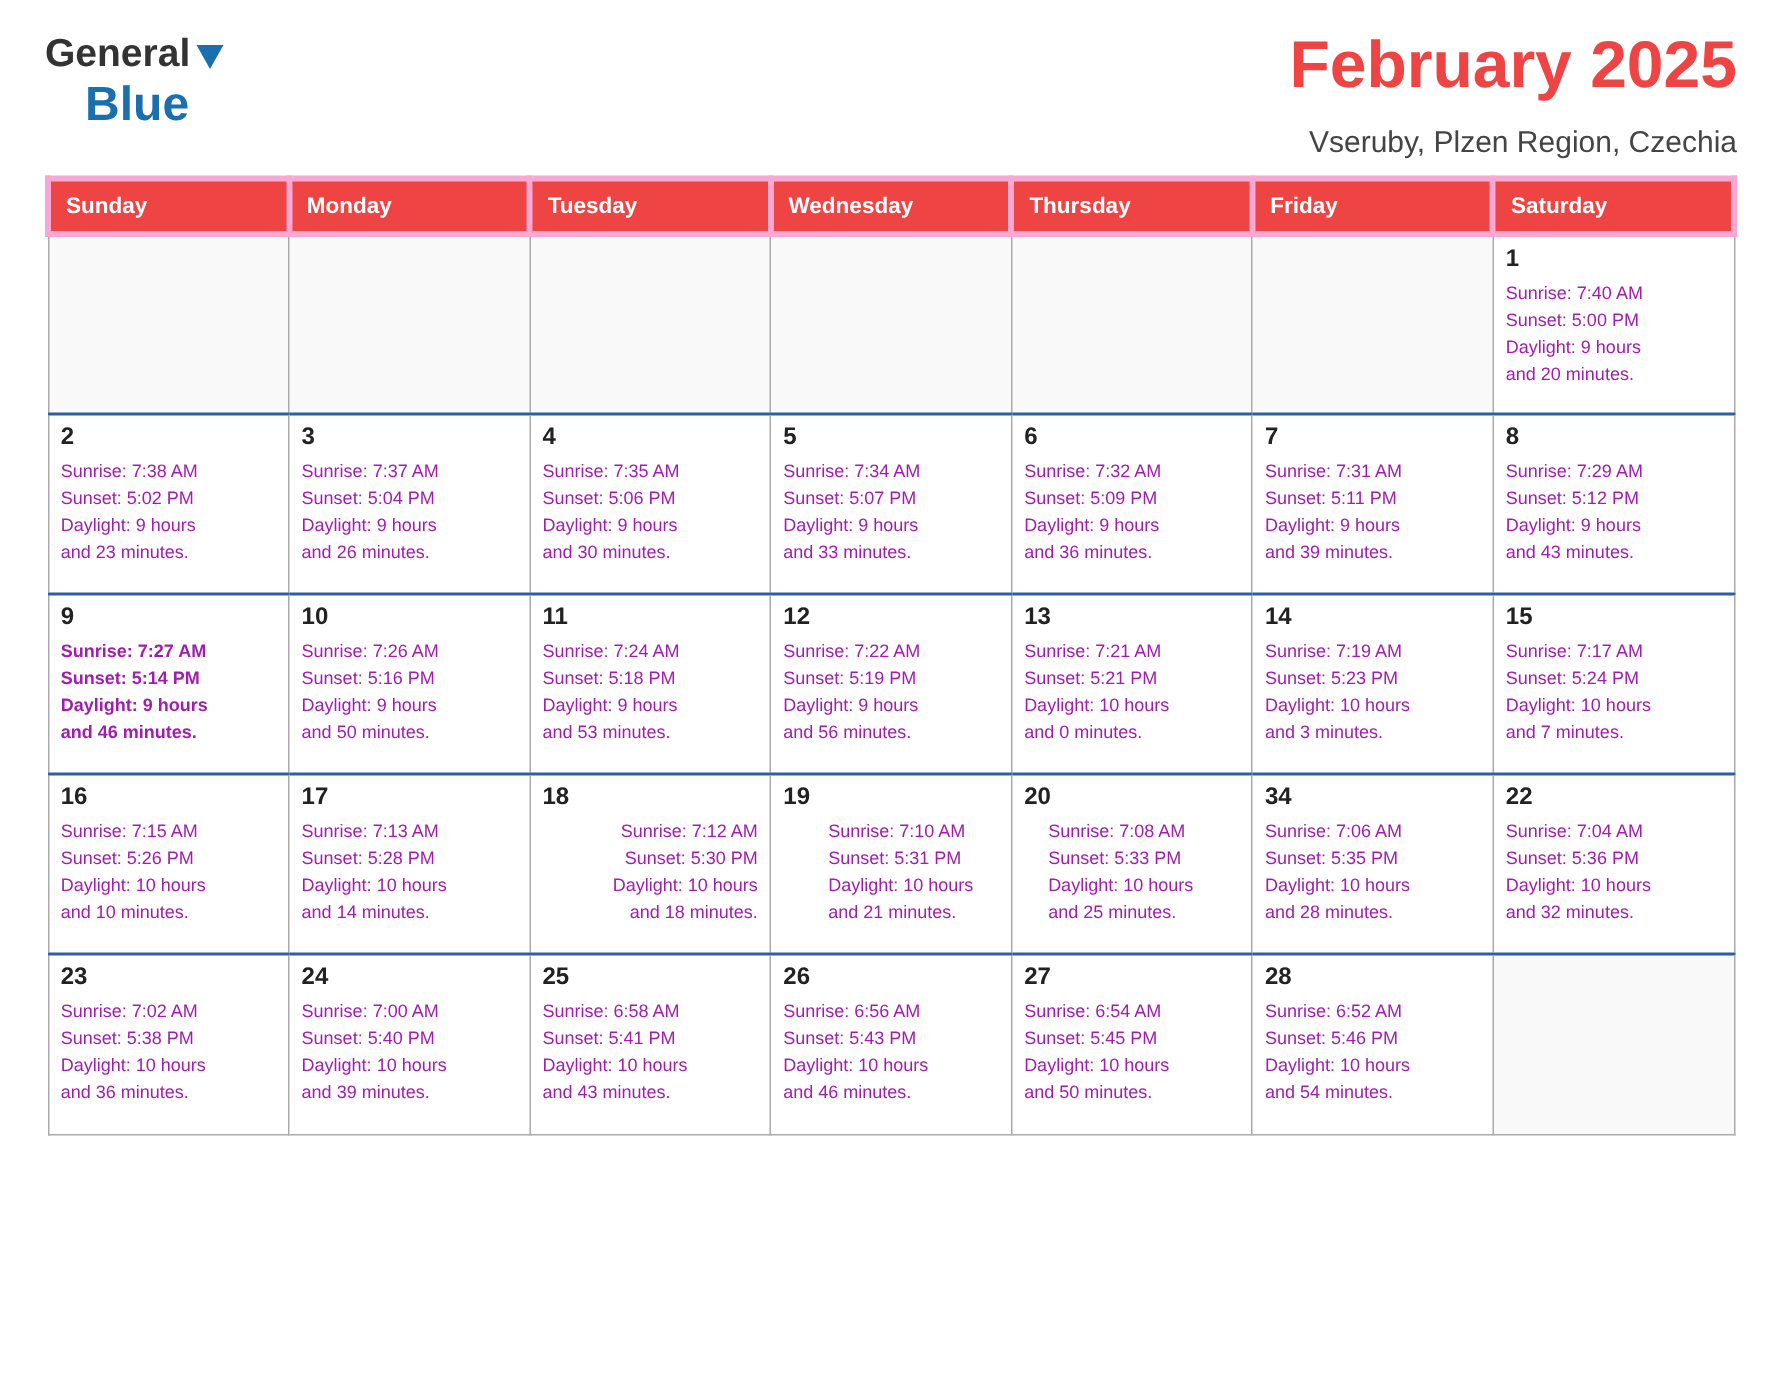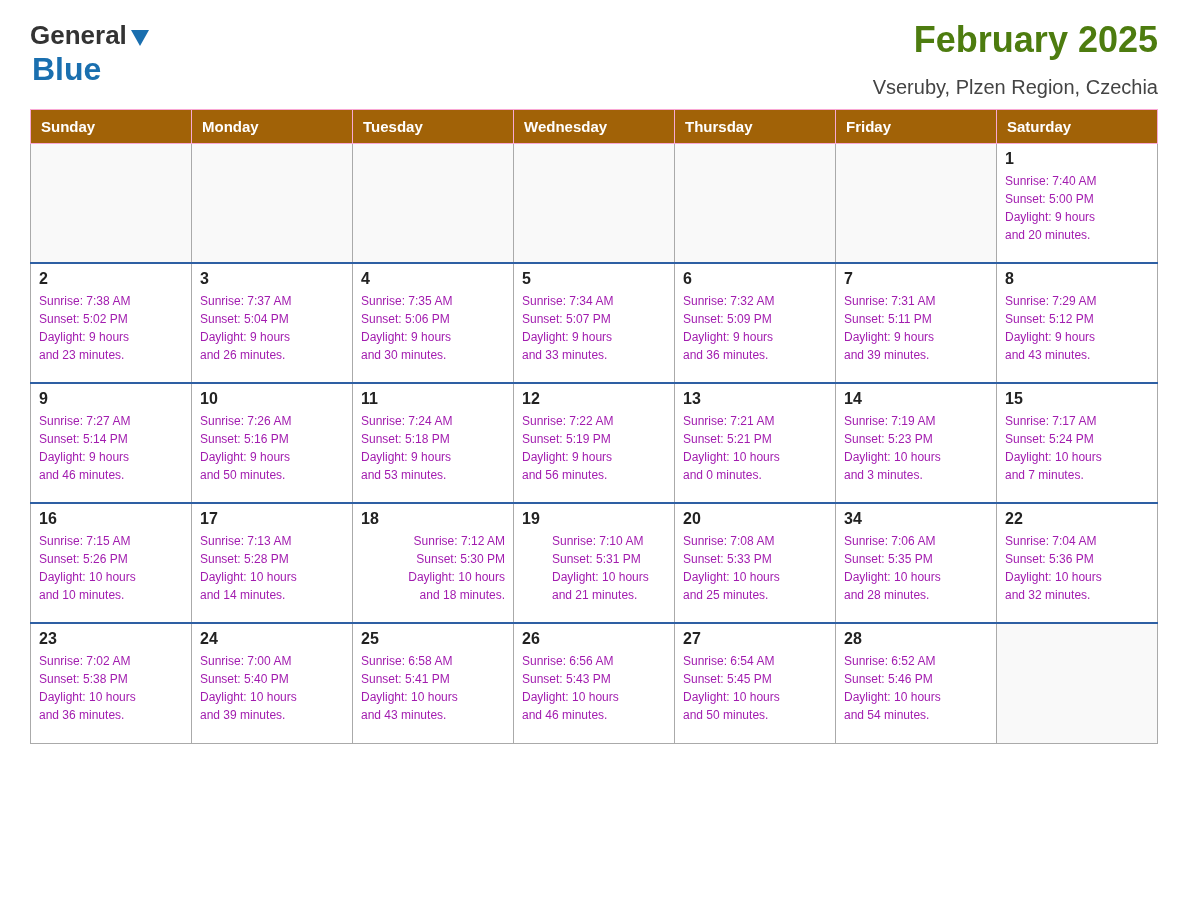--- a/index.html
+++ b/index.html
@@ -17,52 +17,53 @@
       margin-bottom: 10px;
     }
     .logo {
       display: flex;
       align-items: center;
       gap: 0px;
     }
     .logo-wrapper {
       display: flex;
       flex-direction: column;
+      align-items: center;
     }
     .logo-line1 {
       display: flex;
       align-items: center;
     }
     .title-block {
       text-align: right;
     }
     .month-title {
-      font-size: 36px;
+      font-size: 44px;
       font-weight: bold;
-      color: #4d7c0f;
+      color: #ef4444;
       line-height: 1.1;
     }
     .location-title {
       font-size: 20px;
       color: #444;
       margin-top: 16px;
     }
     .calendar {
       width: 100%;
       border-collapse: collapse;
       margin-top: 10px;
     }
     .calendar th {
-      background-color: #a16207;
+      background-color: #ef4444;
       color: #fff;
       font-size: 15px;
       font-weight: bold;
       padding: 8px 10px;
       text-align: left;
-      border: 1px solid #f9a8d4;
+      border: 4px solid #f9a8d4;
     }
     .calendar td {
       border: 1px solid #aaa;
       vertical-align: top;
       padding: 6px 8px;
       width: 14.28%;
       height: 120px;
     }
     .calendar td.empty {
       background: #f9f9f9;
@@ -180,21 +181,21 @@
           <div class="day-number">8</div>
           <div class="day-info" style="white-space: pre-line;">Sunrise: 7:29 AM
 Sunset: 5:12 PM
 Daylight: 9 hours
 and 43 minutes.</div>
         </td>
       </tr>
       <tr class="top-border-row">
         <td>
           <div class="day-number">9</div>
-          <div class="day-info" style="white-space: pre-line;">Sunrise: 7:27 AM
+          <div class="day-info" style="white-space: pre-line; font-weight: bold;">Sunrise: 7:27 AM
 Sunset: 5:14 PM
 Daylight: 9 hours
 and 46 minutes.</div>
         </td>
         <td>
           <div class="day-number">10</div>
           <div class="day-info" style="white-space: pre-line;">Sunrise: 7:26 AM
 Sunset: 5:16 PM
 Daylight: 9 hours
 and 50 minutes.</div>
@@ -259,21 +260,21 @@
         </td>
         <td>
           <div class="day-number">19</div>
           <div class="day-info" style="white-space: pre-line; margin-left: 30px;">Sunrise: 7:10 AM
 Sunset: 5:31 PM
 Daylight: 10 hours
 and 21 minutes.</div>
         </td>
         <td>
           <div class="day-number">20</div>
-          <div class="day-info" style="white-space: pre-line;">Sunrise: 7:08 AM
+          <div class="day-info" style="white-space: pre-line; margin-left: 16px;">Sunrise: 7:08 AM
 Sunset: 5:33 PM
 Daylight: 10 hours
 and 25 minutes.</div>
         </td>
         <td>
           <div class="day-number">34</div>
           <div class="day-info" style="white-space: pre-line;">Sunrise: 7:06 AM
 Sunset: 5:35 PM
 Daylight: 10 hours
 and 28 minutes.</div>

